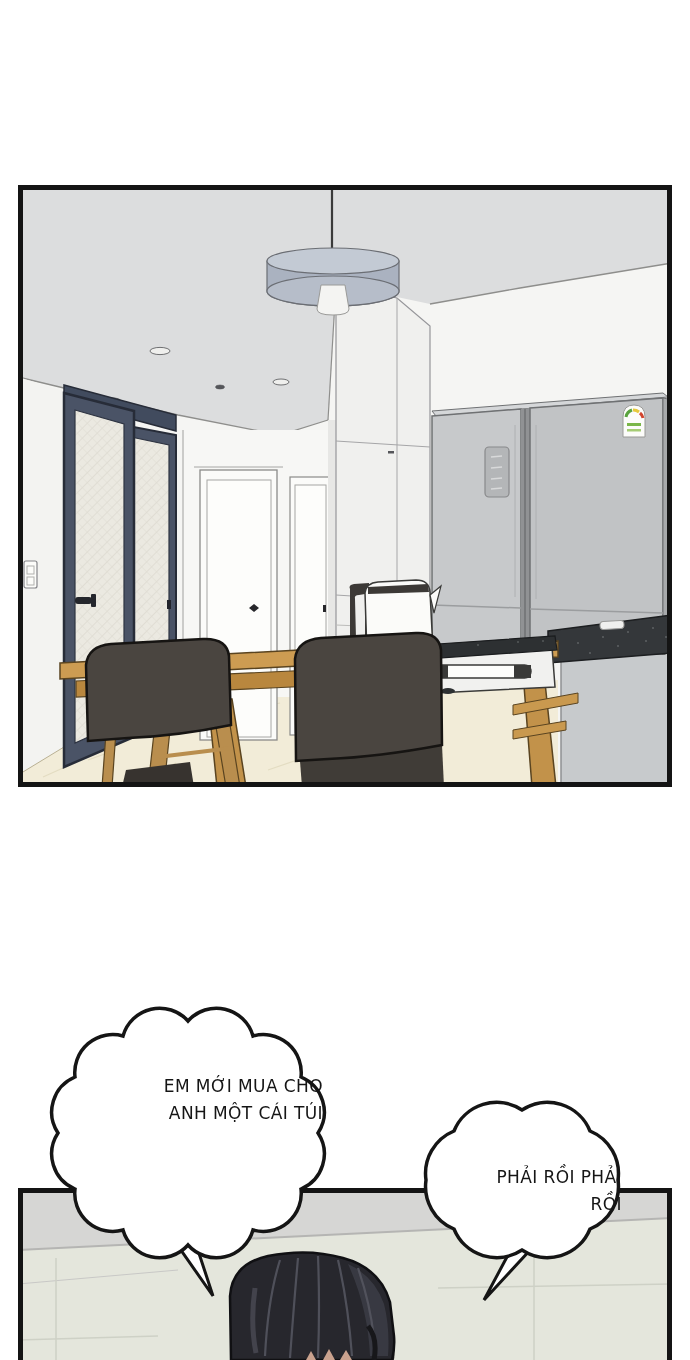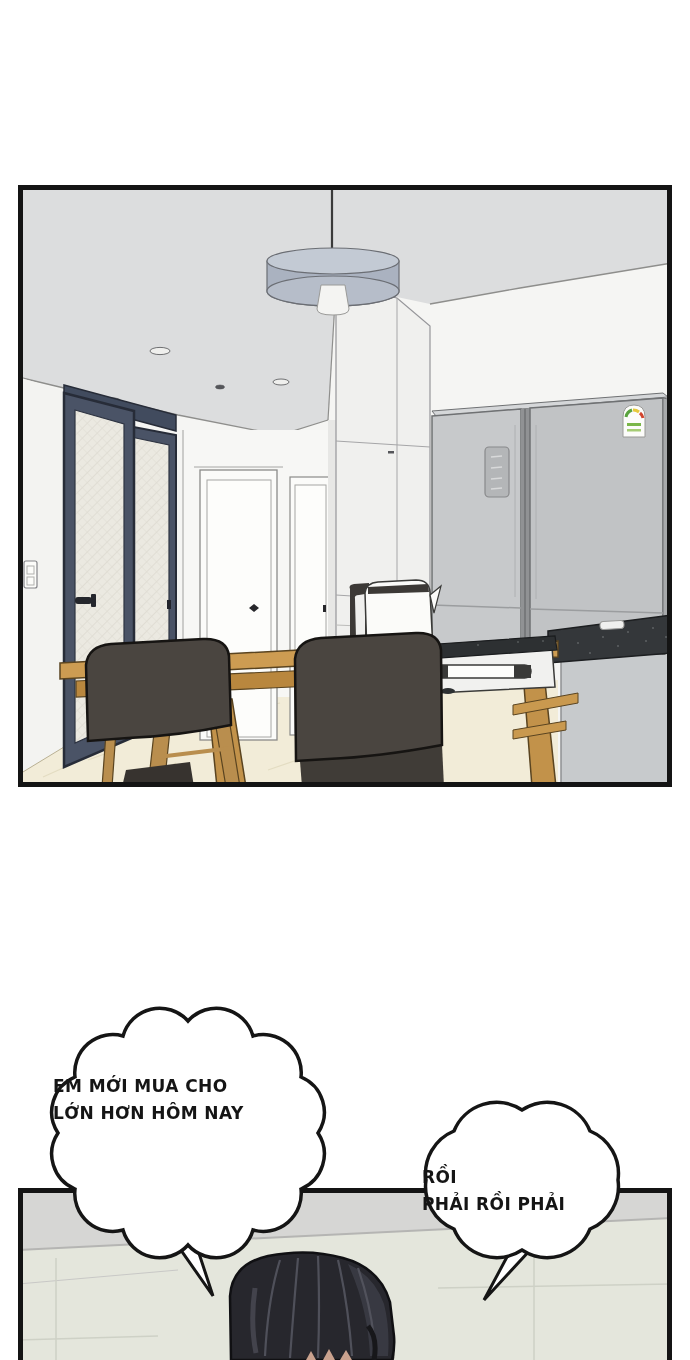--- a/index.html
+++ b/index.html
@@ -1,20 +1,20 @@
 <!DOCTYPE html>
 <html><head>
 <meta charset="utf-8">
 <style>
   html,body{margin:0;padding:0;background:#ffffff;}
   .page{position:relative;width:690px;height:1360px;background:#ffffff;overflow:hidden;
         font-family:"DejaVu Sans",sans-serif;}
   .panel-svg{position:absolute;display:block;}
   .bubble-svg{position:absolute;display:block;z-index:20;}
-  .bubble-text{position:absolute;z-index:21;text-align:left;font-weight:bold;
+  .bubble-text{position:absolute;z-index:21;text-align:right;font-weight:normal;
                color:#151515;font-size:17px;line-height:27px;letter-spacing:.4px;}
 </style>
 </head>
 <body>
 
 <div class="page">
 
   <svg class="panel-svg" style="left:18px;top:185px;" width="654" height="602" viewBox="0 0 654 602">
     <defs>
       <pattern id="hatch" width="7" height="7" patternUnits="userSpaceOnUse" patternTransform="rotate(45)">
@@ -243,26 +243,26 @@
   </svg>
 
   <svg class="bubble-svg" style="left:22px;top:978px;" width="336" height="336" viewBox="-8 -15 336 336">
     <polygon points="132,230 161,236 183,303" fill="#ffffff" stroke="#151515" stroke-width="3"></polygon>
     <path d="M158,28 A38,38 0 0 1 223,43 A38,38 0 0 1 271,84 A38,38 0 0 1 288,140 A38,38 0 0 1 271,196
              A38,38 0 0 1 223,237 A38,38 0 0 1 158,252 A38,38 0 0 1 93,237 A38,38 0 0 1 45,196
              A38,38 0 0 1 28,140 A38,38 0 0 1 45,84 A38,38 0 0 1 93,43 A38,38 0 0 1 158,28 Z" fill="#ffffff" stroke="#151515" stroke-width="3.5"></path>
   </svg>
   <div class="bubble-text" style="left:53px;top:1073px;width:270px;">
     <div>EM MỚI MUA CHO</div>
-    <div>LỚN HƠN HÔM NAY</div>
+    <div>ANH MỘT CÁI TÚI</div>
   </div>
 
   <svg class="bubble-svg" style="left:392px;top:1075px;" width="250" height="230" viewBox="-8 -10 250 230">
     <polygon points="116,155 144,150 84,215" fill="#ffffff" stroke="#151515" stroke-width="3"></polygon>
     <path d="M122,25 A46,46 0 0 1 190,46 A46,46 0 0 1 218,95 A46,46 0 0 1 190,144 A46,46 0 0 1 122,165
              A46,46 0 0 1 54,144 A46,46 0 0 1 26,95 A46,46 0 0 1 54,46 A46,46 0 0 1 122,25 Z" fill="#ffffff" stroke="#151515" stroke-width="3.5"></path>
   </svg>
   <div class="bubble-text" style="left:422px;top:1164px;width:200px;">
+    <div>PHẢI RỒI PHẢI</div>
     <div>RỒI</div>
-    <div>PHẢI RỒI PHẢI</div>
   </div>
 
 </div>
 
 </body></html>

